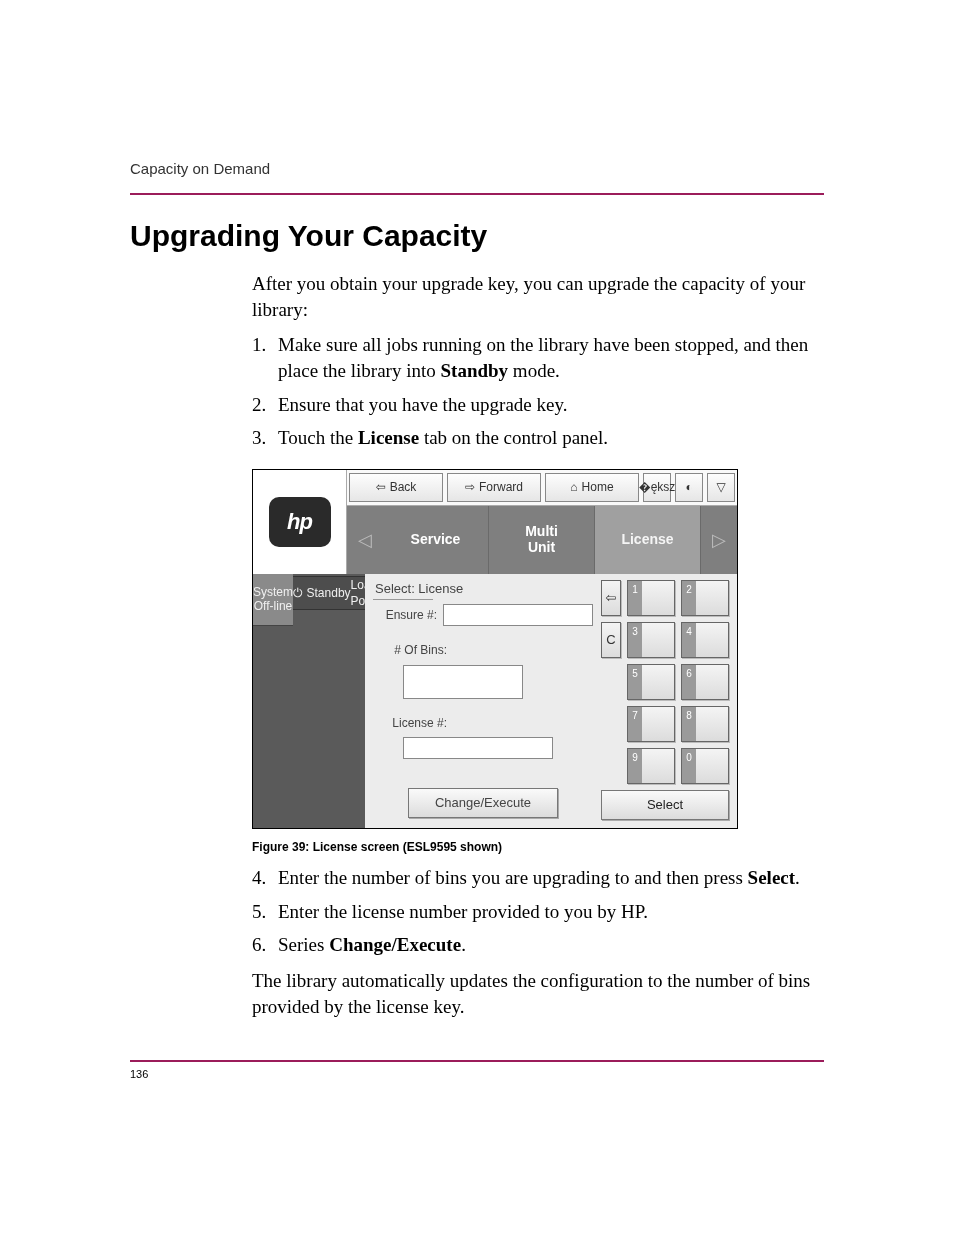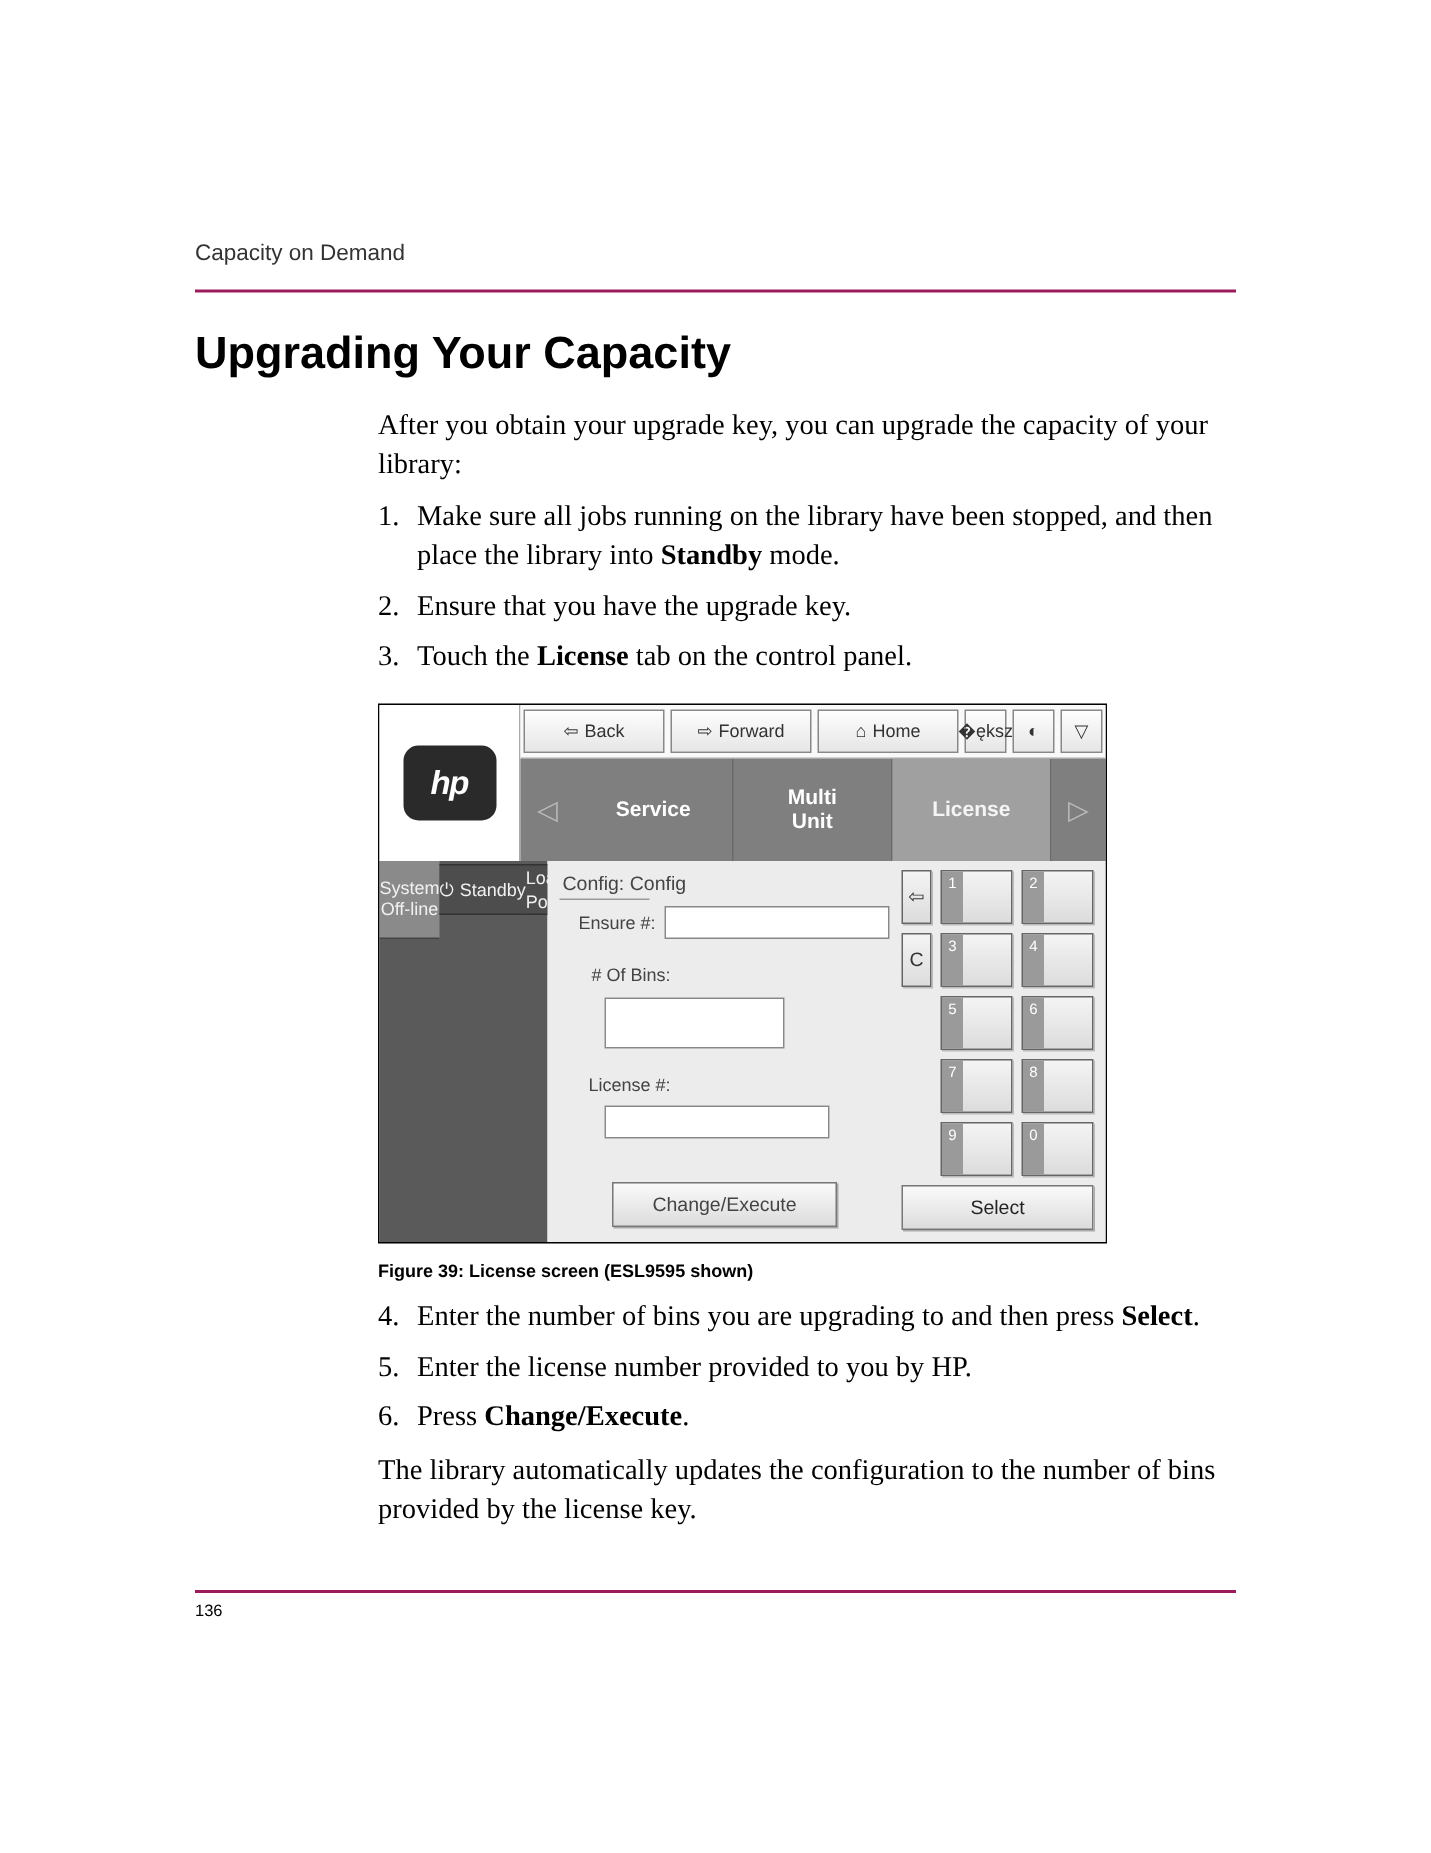--- a/index.html
+++ b/index.html
@@ -380,21 +380,21 @@
               <span>🔓</span>
             </div>
             <div class="side-stop">
               <span>⊘</span>
               <span>Stop</span>
             </div>
           </div>
 
           <div class="content">
             <div class="form-area">
-              <div class="cfg-title">Config: Config</div>
+              <div class="cfg-title">Select: License</div>
               <div class="cfg-title-underline"></div>
 
               <div class="row">
                 <span class="lbl">Ensure #:</span>
                 <div class="inp med"></div>
               </div>
 
               <div class="row" style="margin-top:6px">
                 <span class="lbl wide"># Of Bins:</span>
               </div>
@@ -491,21 +491,21 @@
       </li>
       <li>
         <span class="num">5.</span>
         <span class="txt">
           <span>Enter the license number provided to you by HP.</span><b></b><span></span>
         </span>
       </li>
       <li>
         <span class="num">6.</span>
         <span class="txt">
-          <span>Press </span><b>Change/Execute</b><span>.</span>
+          <span>Series </span><b>Change/Execute</b><span>.</span>
         </span>
       </li>
     </ol>
 
     <p class="closing">The library automatically updates the configuration to the number of bins provided by the license key.</p>
   </div>
 </div>
 
 <div class="footer">
   <span>136</span>

